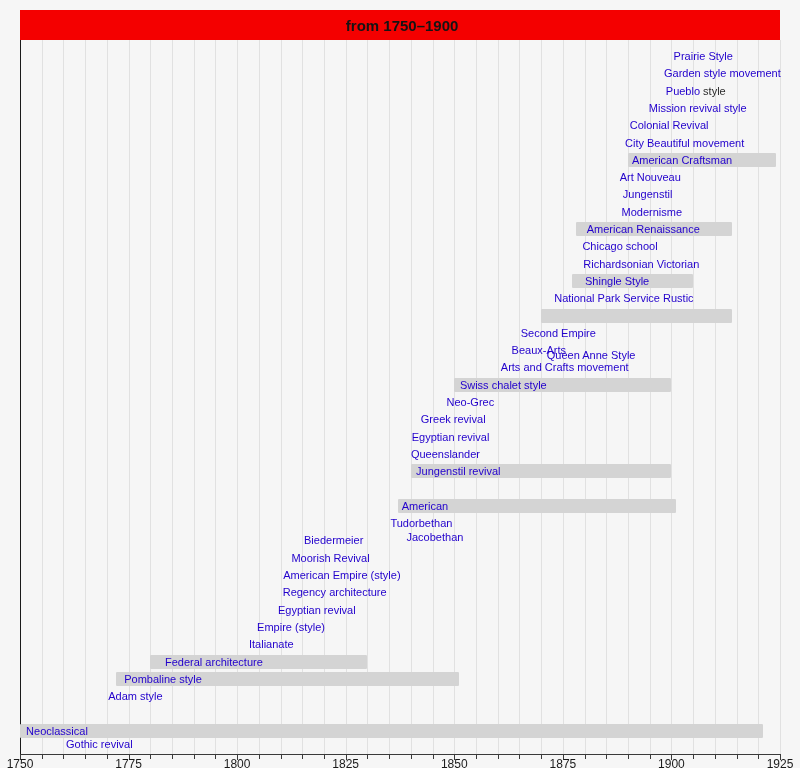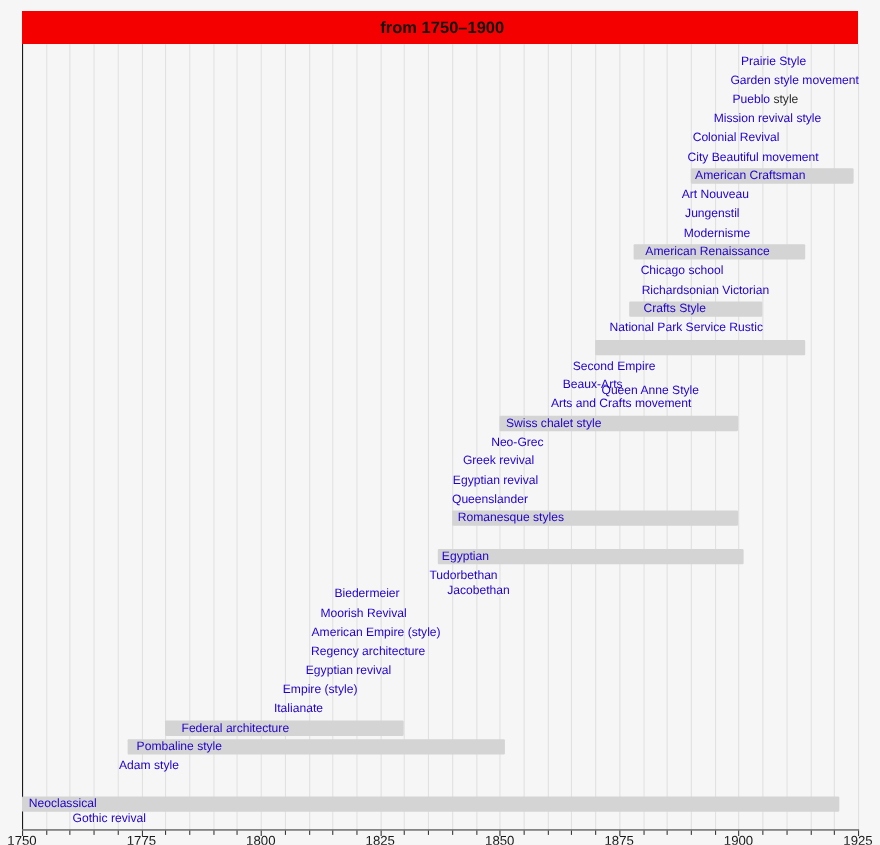--- a/index.html
+++ b/index.html
@@ -95,38 +95,38 @@
       <div class="bar" style="left: 628px; width: 147.7px; top: 152.8px;"></div>
       <div class="rowlabel" style="left: 631.9px; top: 152.8px;"><span>American Craftsman</span></div>
       <div class="rowlabel" style="left: 619.7px; top: 170.1px;"><span>Art Nouveau</span></div>
       <div class="rowlabel" style="left: 622.8px; top: 187.4px;"><span>Jungenstil</span></div>
       <div class="rowlabel" style="left: 621.5px; top: 204.7px;"><span>Modernisme</span></div>
       <div class="bar" style="left: 575.9px; width: 156.3px; top: 222px;"></div>
       <div class="rowlabel" style="left: 586.7px; top: 222px;"><span>American Renaissance</span></div>
       <div class="rowlabel" style="left: 582.4px; top: 239.3px;"><span>Chicago school</span></div>
       <div class="rowlabel" style="left: 583.3px; top: 256.6px;"><span>Richardsonian Victorian</span></div>
       <div class="bar" style="left: 571.5px; width: 121.6px; top: 273.9px;"></div>
-      <div class="rowlabel" style="left: 585px; top: 273.9px;"><span>Crafts Style</span></div>
+      <div class="rowlabel" style="left: 585px; top: 273.9px;"><span>Shingle Style</span></div>
       <div class="rowlabel" style="left: 554.2px; top: 291.2px;"><span>National Park Service Rustic</span></div>
       <div class="bar" style="left: 541.1px; width: 191.1px; top: 308.5px;"></div>
       <div class="rowlabel" style="left: 546.8px; top: 308.5px; margin-top: 39px;"><span>Queen Anne Style</span></div>
       <div class="rowlabel" style="left: 520.7px; top: 325.8px;"><span>Second Empire</span></div>
       <div class="rowlabel" style="left: 511.6px; top: 343.1px;"><span>Beaux-Arts</span></div>
       <div class="rowlabel" style="left: 500.8px; top: 360.4px;"><span>Arts and Crafts movement</span></div>
       <div class="bar" style="left: 454.3px; width: 217.1px; top: 377.7px;"></div>
       <div class="rowlabel" style="left: 459.9px; top: 377.7px;"><span>Swiss chalet style</span></div>
       <div class="rowlabel" style="left: 446.5px; top: 395px;"><span>Neo-Grec</span></div>
       <div class="rowlabel" style="left: 420.8px; top: 412.3px;"><span>Greek revival</span></div>
       <div class="rowlabel" style="left: 411.7px; top: 429.6px;"><span>Egyptian revival</span></div>
       <div class="rowlabel" style="left: 410.9px; top: 446.9px;"><span>Queenslander</span></div>
       <div class="bar" style="left: 410.9px; width: 260.6px; top: 464.2px;"></div>
-      <div class="rowlabel" style="left: 416.1px; top: 464.2px;"><span>Romanesque styles</span></div>
+      <div class="rowlabel" style="left: 416.1px; top: 464.2px;"><span>Jungenstil revival</span></div>
       <div class="rowlabel" style="left: 406.5px; top: 481.5px; margin-top: 48px;"><span>Jacobethan</span></div>
       <div class="bar" style="left: 397.8px; width: 277.9px; top: 498.8px;"></div>
-      <div class="rowlabel" style="left: 401.7px; top: 498.8px;"><span>Egyptian</span></div>
+      <div class="rowlabel" style="left: 401.7px; top: 498.8px;"><span>American</span></div>
       <div class="rowlabel" style="left: 390.4px; top: 516.1px;"><span>Tudorbethan</span></div>
       <div class="rowlabel" style="left: 304px; top: 533.4px;"><span>Biedermeier</span></div>
       <div class="rowlabel" style="left: 291.4px; top: 550.7px;"><span>Moorish Revival</span></div>
       <div class="rowlabel" style="left: 283.2px; top: 568px;"><span>American Empire (style)</span></div>
       <div class="rowlabel" style="left: 282.7px; top: 585.3px;"><span>Regency architecture</span></div>
       <div class="rowlabel" style="left: 278px; top: 602.6px;"><span>Egyptian revival</span></div>
       <div class="rowlabel" style="left: 257.1px; top: 619.9px;"><span>Empire (style)</span></div>
       <div class="rowlabel" style="left: 249px; top: 637.2px;"><span>Italianate</span></div>
       <div class="bar" style="left: 150.3px; width: 217.1px; top: 654.5px;"></div>
       <div class="rowlabel" style="left: 165px; top: 654.5px;"><span>Federal architecture</span></div>

